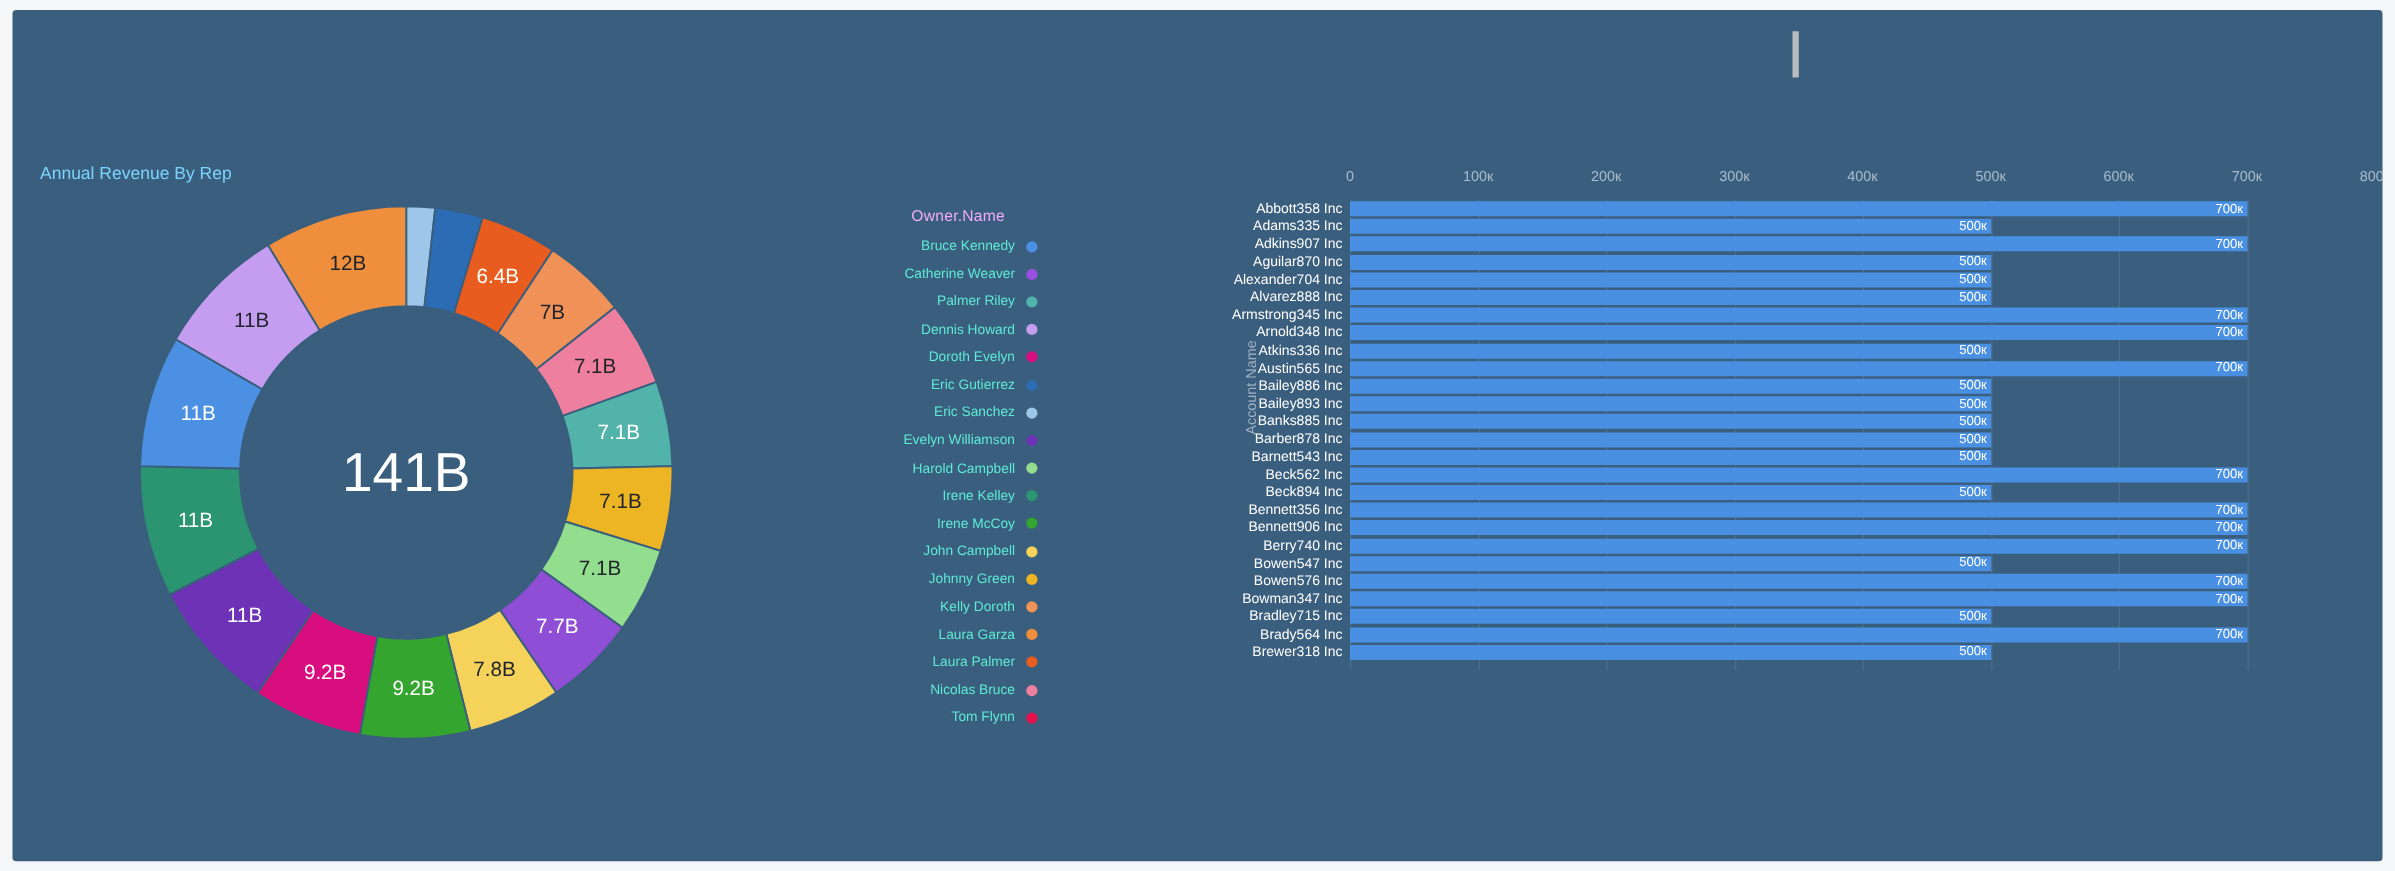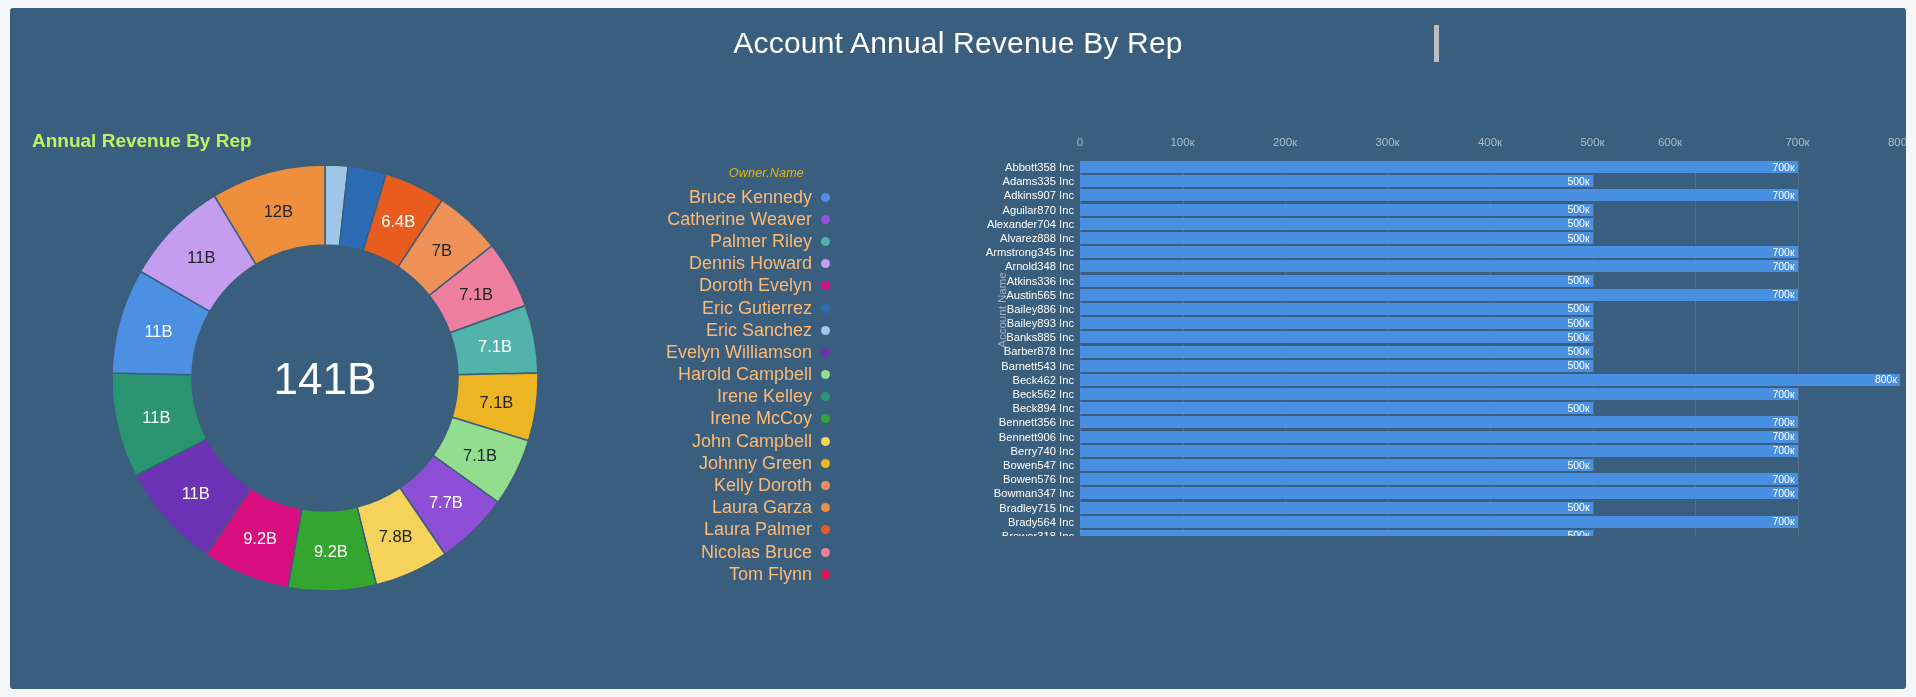--- a/index.html
+++ b/index.html
@@ -42,23 +42,23 @@
     left: 1424px;
     top: 17px;
     width: 5px;
     height: 37px;
     background: #b9bcc0;
   }
   .panel-title {
     position: absolute;
     left: 22px;
     top: 122px;
-    color: #bef264;
-    font-size: 19px;
-    font-weight: 700;
+    color: #7dd3fc;
+    font-size: 14px;
+    font-weight: 400;
   }
 
   
   .donut-wrap {
     position: absolute;
     left: 100px;
     top: 155px;
     width: 430px;
     height: 430px;
   }
@@ -75,36 +75,35 @@
 
   
   .legend {
     position: absolute;
     left: 640px;
     top: 158px;
     width: 180px;
   }
   .legend-title {
     text-align: right;
-    color: #eab308;
+    color: #f0abfc;
     font-size: 12.5px;
     padding-right: 26px;
     margin-bottom: 6px;
     letter-spacing: 0.2px;
-    font-style: italic;
   }
   .legend-row {
     display: flex;
     align-items: center;
     justify-content: flex-end;
     height: 22.2px;
   }
   .legend-label {
-    color: #fdba74;
-    font-size: 18px;
+    color: #5eead4;
+    font-size: 11px;
     white-space: nowrap;
     text-align: left;
   }
   .legend-dot {
     width: 9px;
     height: 9px;
     border-radius: 50%;
     margin-left: 9px;
     flex: 0 0 auto;
   }
@@ -202,21 +201,20 @@
     padding-right: 3px;
     white-space: nowrap;
   }
 </style>
 </head>
 <body>
 
 <div id="app">
   <div class="dashboard">
 
-    <div class="dash-title">Account Annual Revenue By Rep</div>
     <div class="title-caret"></div>
 
     <div class="panel-title">Annual Revenue By Rep</div>
 
     <div class="donut-wrap">
       <svg class="donut-svg" width="430" height="430" viewBox="0 0 430 430">
         <g id="donut-slices">
             <path d="M 215 2 A 213 213 0 0 1 238.2120585644838 3.268565543047032 L 229.49391450270585 82.79210900105753 A 133 133 0 0 0 215 82 Z" fill="#9dc6e8" stroke="#3a5e7d" stroke-width="1.5"></path>
             <path d="M 238.2120585644838 3.268565543047032 A 213 213 0 0 1 276.1492587951576 10.966257327855601 L 253.18240103171814 87.59864894180656 A 133 133 0 0 0 229.49391450270585 82.79210900105753 Z" fill="#2b6cb5" stroke="#3a5e7d" stroke-width="1.5"></path>
             <path d="M 276.1492587951576 10.966257327855601 A 213 213 0 0 1 332.1503486723338 37.11015822720336 L 288.1502177155887 103.92324433905186 A 133 133 0 0 0 253.18240103171814 87.59864894180656 Z" fill="#e85d1f" stroke="#3a5e7d" stroke-width="1.5"></path>
@@ -336,21 +334,21 @@
 
     <div class="barchart">
       <div class="bar-axis-title">Account Name</div>
       <div class="bar-xaxis" id="bar-xaxis">
           <span class="xtick" style="left: 110px;">0</span>
           <span class="xtick" style="left: 212.5px;">100к</span>
           <span class="xtick" style="left: 315px;">200к</span>
           <span class="xtick" style="left: 417.5px; text-align: center;">300к</span>
           <span class="xtick" style="left: 520px;">400к</span>
           <span class="xtick" style="left: 622.5px;">500к</span>
-          <span class="xtick" style="left: 700px;">600к</span>
+          <span class="xtick" style="left: 725px;">600к</span>
           <span class="xtick" style="left: 827.5px;">700к</span>
           <span class="xtick" style="left: 930px;">800к</span>
         </div>
       <div class="plot">
         <div id="gridlines">
             <div class="gridline" style="left: 110px;"></div>
             <div class="gridline" style="left: 212.5px;"></div>
             <div class="gridline" style="left: 315px;"></div>
             <div class="gridline" style="left: 417.5px;"></div>
             <div class="gridline" style="left: 520px;"></div>
@@ -458,27 +456,20 @@
               </div>
             </div>
             <div class="bar-row">
               <div class="bar-name">Barnett543 Inc</div>
               <div class="bar-track">
                 <div class="bar-fill" style="width: 512.5px; background: rgb(74, 144, 226);"></div>
                 <div class="bar-value" style="left: 512.5px;">500к</div>
               </div>
             </div>
             <div class="bar-row">
-              <div class="bar-name">Beck462 Inc</div>
-              <div class="bar-track">
-                <div class="bar-fill" style="width: 820px; background: rgb(74, 144, 226);"></div>
-                <div class="bar-value" style="left: 820px;">800к</div>
-              </div>
-            </div>
-            <div class="bar-row">
               <div class="bar-name">Beck562 Inc</div>
               <div class="bar-track">
                 <div class="bar-fill" style="width: 717.5px; background: rgb(74, 144, 226);"></div>
                 <div class="bar-value" style="left: 717.5px;">700к</div>
               </div>
             </div>
             <div class="bar-row">
               <div class="bar-name">Beck894 Inc</div>
               <div class="bar-track">
                 <div class="bar-fill" style="width: 512.5px; background: rgb(74, 144, 226);"></div>

